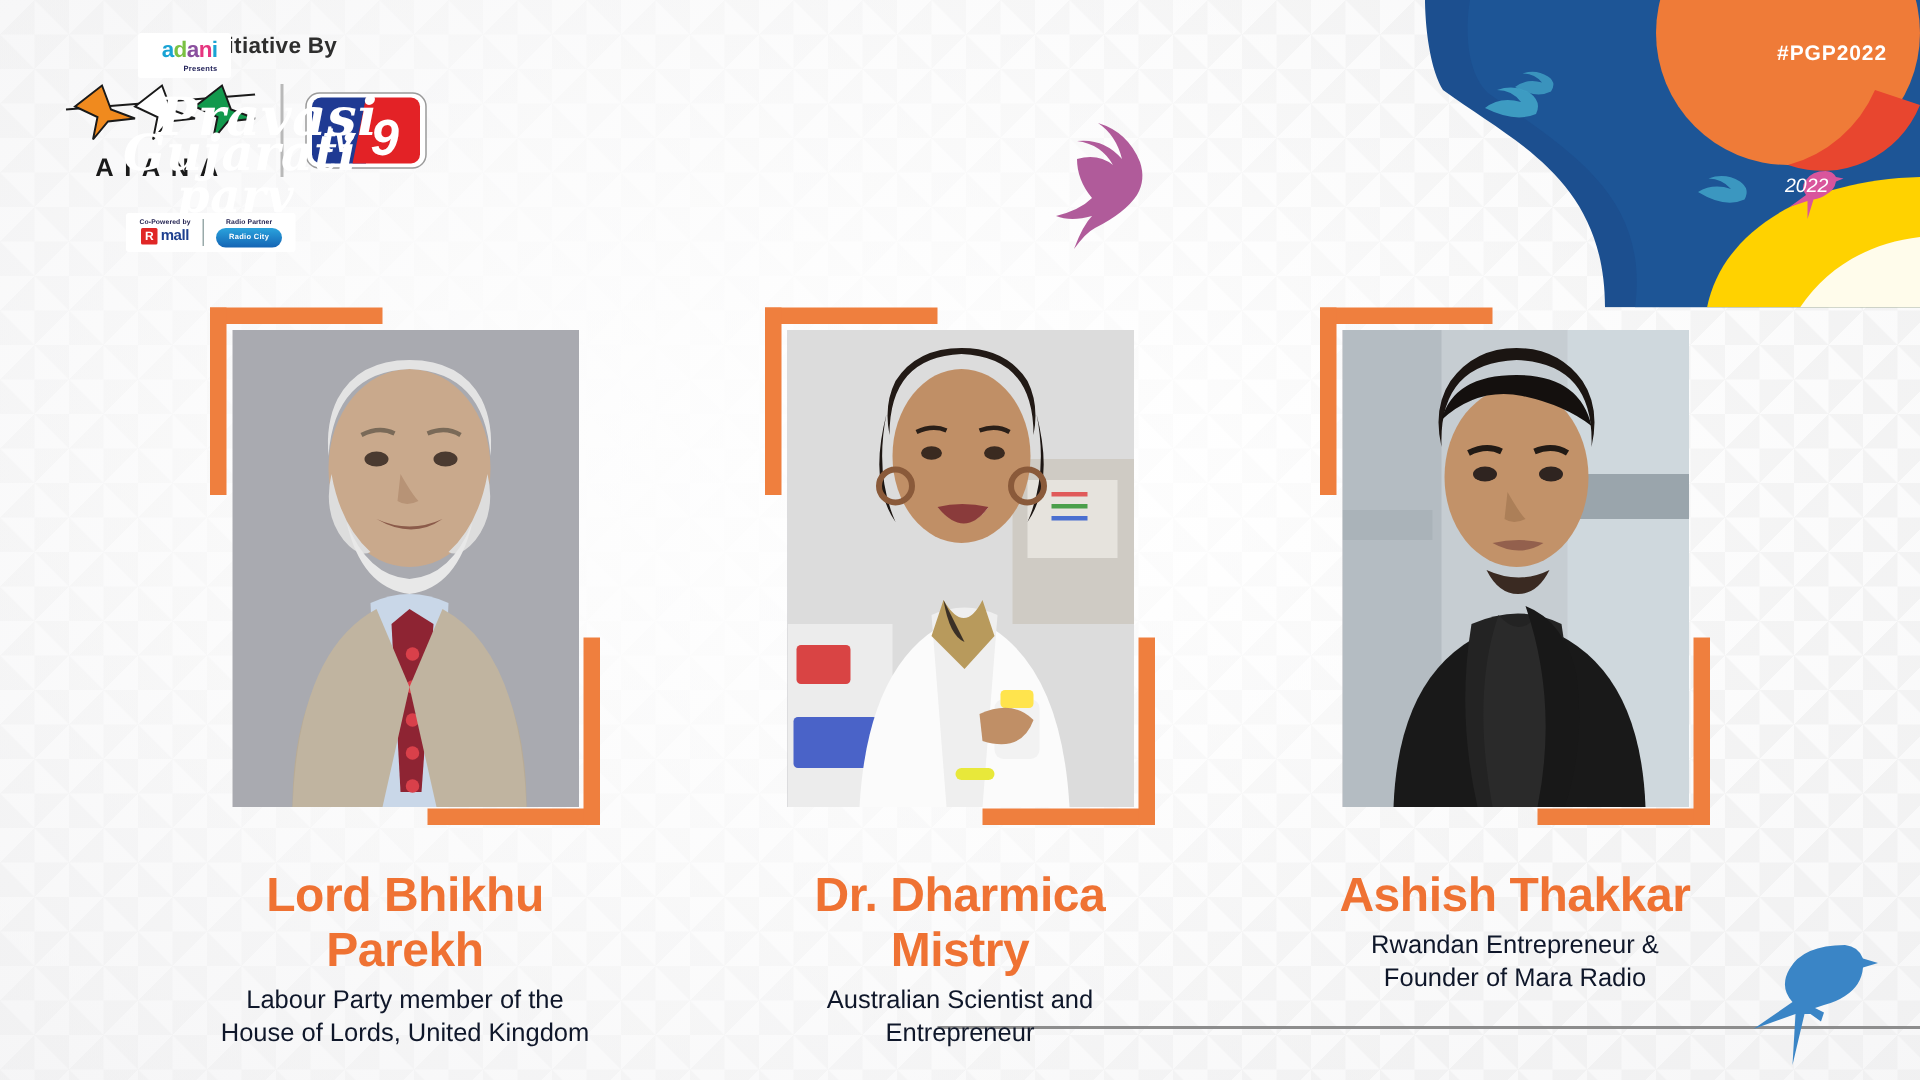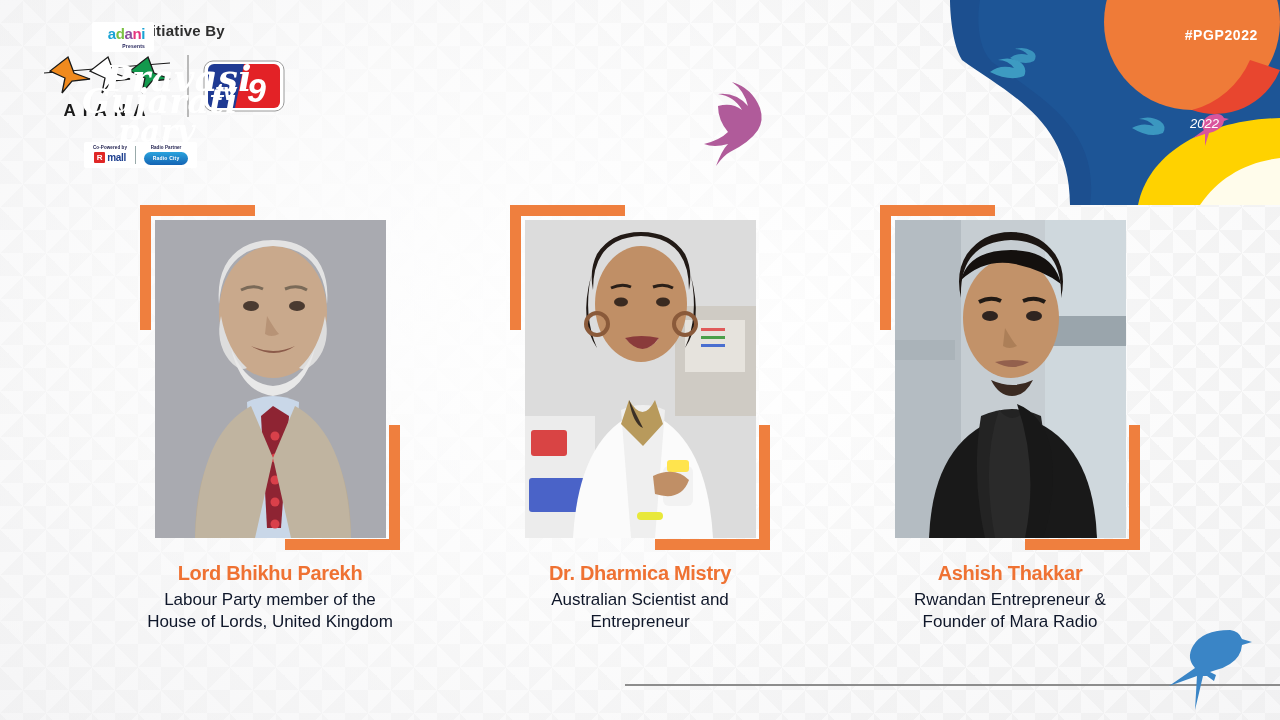--- a/index.html
+++ b/index.html
@@ -126,22 +126,22 @@
     border-right:11px solid #ef7f3e; border-bottom:11px solid #ef7f3e;
     z-index:1;
   }
   .photo{
     position:absolute; left:15px; top:15px; width:231px; height:318px;
     z-index:2; overflow:hidden; background:#b9b9bd;
   }
   .photo svg{ display:block; width:100%; height:100%; }
 
   .speaker-name{
-    margin-top:12px; text-align:center; color:#ef7233;
-    font-size:20px; font-weight:bold; letter-spacing:-.3px;
+    margin-top:28px; text-align:center; color:#ef7233;
+    font-size:32px; font-weight:bold; letter-spacing:-.3px;
   }
   .speaker-role{
     margin-top:4px; text-align:center; color:#0f172a;
     font-size:17px; line-height:1.28;
   }
 </style>
 </head>
 <body>
 
 <div id="bg-pattern"></div>

